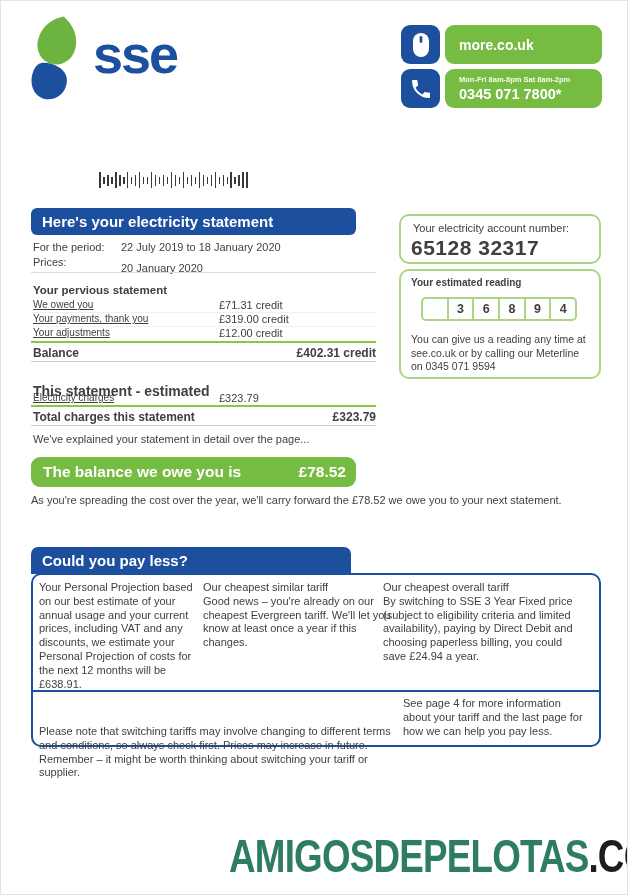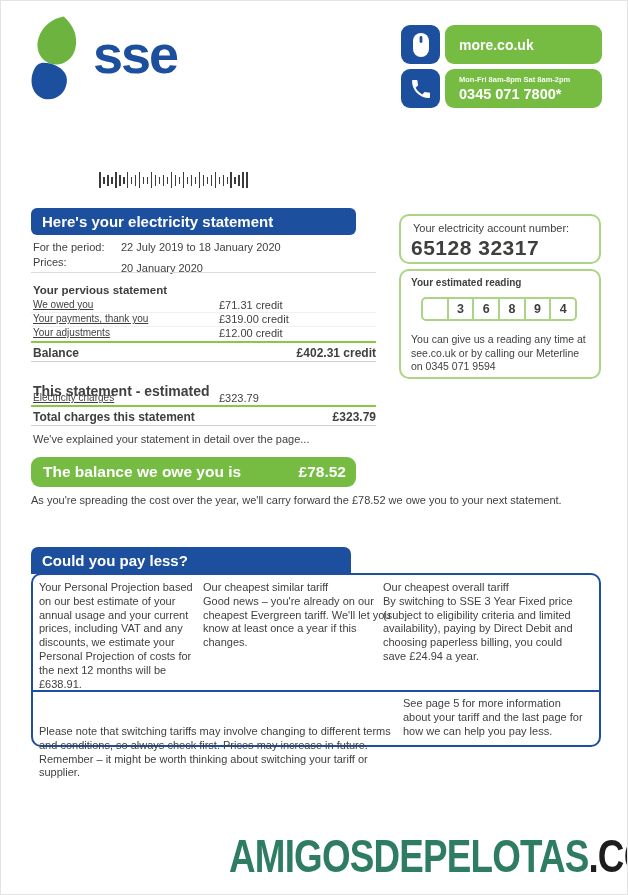--- a/index.html
+++ b/index.html
@@ -246,19 +246,19 @@
   <div class="abs bar-blue pl-bar">Could you pay less?</div>
   <div class="abs pl-box"></div>
   <div class="abs pl-col pl-c1">Your Personal Projection based on our best estimate of your annual usage and your current prices, including VAT and any discounts, we estimate your Personal Projection of costs for the next 12 months will be £638.91.</div>
   <div class="abs pl-col pl-c2">Our cheapest similar tariff
 Good news – you're already on our cheapest Evergreen tariff. We'll let you know at least once a year if this changes.</div>
   <div class="abs pl-col pl-c3">Our cheapest overall tariff
 By switching to SSE 3 Year Fixed price (subject to eligibility criteria and limited availability), paying by Direct Debit and choosing paperless billing, you could save £24.94 a year.</div>
   <div class="abs pl-rule"></div>
   <div class="abs pl-fl">Please note that switching tariffs may involve changing to different terms and conditions, so always check first. Prices may increase in future.
 Remember – it might be worth thinking about switching your tariff or supplier.</div>
-  <div class="abs pl-fr">See page 5 for more information about your tariff and the last page for how we can help you pay less.</div>
+  <div class="abs pl-fr">See page 4 for more information about your tariff and the last page for how we can help you pay less.</div>
 
   <div class="abs watermark">
     <span class="wm-g">AMIGOSDEPELOTAS</span><span class="wm-k">.COM</span>
   </div>
 
 </div>
 
 </body></html>

